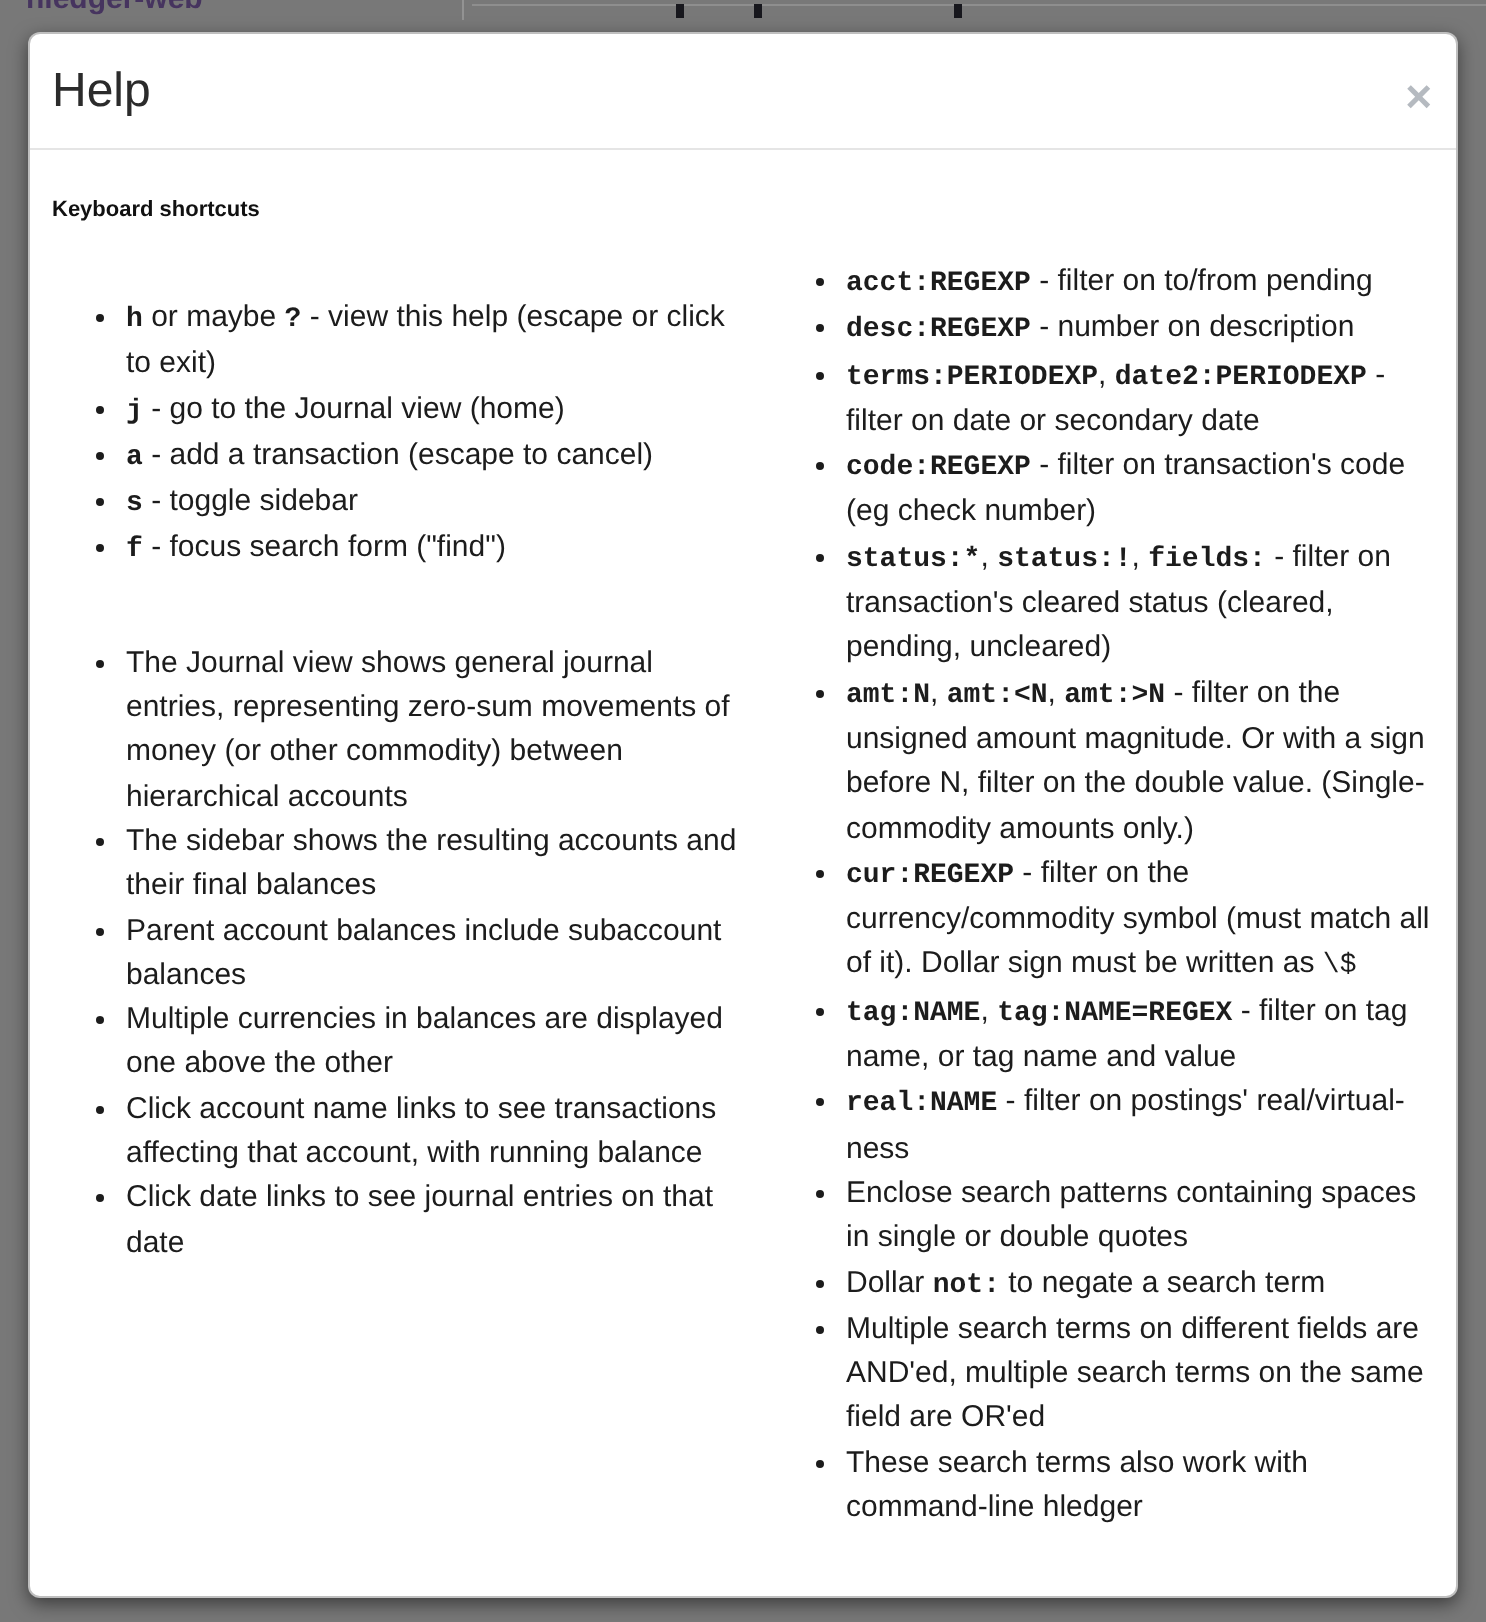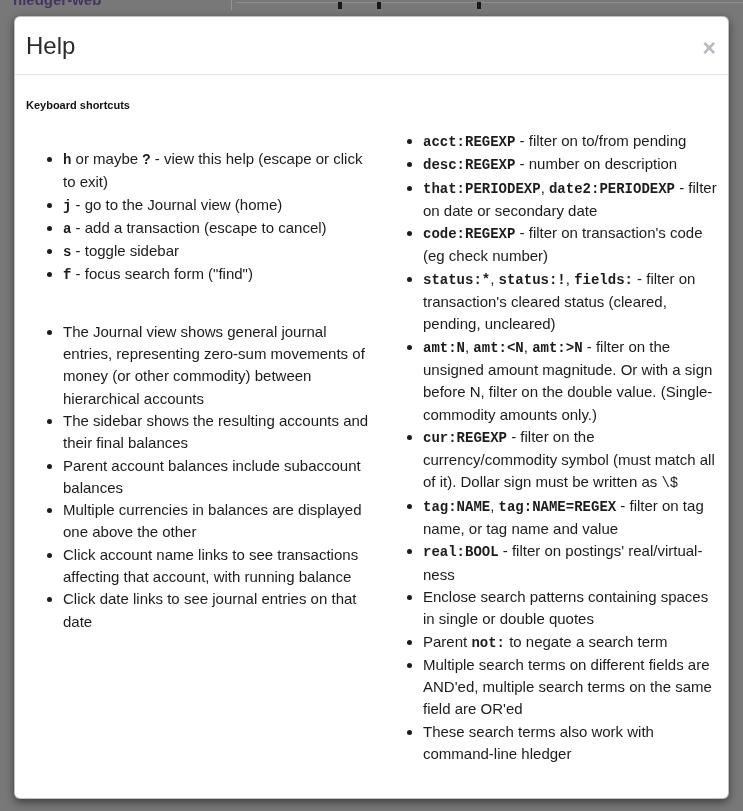--- a/index.html
+++ b/index.html
@@ -76,27 +76,27 @@
           <li><span>Parent account balances include subaccount balances</span></li>
           <li><span>Multiple currencies in balances are displayed one above the other</span></li>
           <li><span>Click account name links to see transactions affecting that account, with running balance</span></li>
           <li><span>Click date links to see journal entries on that date</span></li>
         </ul>
       </div>
     <div class="col col-right">
         <ul class="help-list">
           <li><span class="code">acct:REGEXP</span><span> - filter on to/from pending</span></li>
           <li><span class="code">desc:REGEXP</span><span> - number on description</span></li>
-          <li><span class="code">that:PERIODEXP</span><span>, </span><span class="code">date2:PERIODEXP</span><span> - filter on date or secondary date</span></li>
+          <li><span class="code">terms:PERIODEXP</span><span>, </span><span class="code">date2:PERIODEXP</span><span> - filter on date or secondary date</span></li>
           <li><span class="code">code:REGEXP</span><span> - filter on transaction's code (eg check number)</span></li>
           <li><span class="code">status:*</span><span>, </span><span class="code">status:!</span><span>, </span><span class="code">fields:</span><span> - filter on transaction's cleared status (cleared, pending, uncleared)</span></li>
           <li><span class="code">amt:N</span><span>, </span><span class="code">amt:&lt;N</span><span>, </span><span class="code">amt:&gt;N</span><span> - filter on the unsigned amount magnitude. Or with a sign before N, filter on the double value. (Single-commodity amounts only.)</span></li>
           <li><span class="code">cur:REGEXP</span><span> - filter on the currency/commodity symbol (must match all of it). Dollar sign must be written as </span><span class="mono">\$</span></li>
           <li><span class="code">tag:NAME</span><span>, </span><span class="code">tag:NAME=REGEX</span><span> - filter on tag name, or tag name and value</span></li>
-          <li><span class="code">real:BOOL</span><span> - filter on postings' real/virtual-ness</span></li>
+          <li><span class="code">real:NAME</span><span> - filter on postings' real/virtual-ness</span></li>
           <li><span>Enclose search patterns containing spaces in single or double quotes</span></li>
-          <li><span>Parent </span><span class="code">not:</span><span> to negate a search term</span></li>
+          <li><span>Dollar </span><span class="code">not:</span><span> to negate a search term</span></li>
           <li><span>Multiple search terms on different fields are AND'ed, multiple search terms on the same field are OR'ed</span></li>
           <li><span>These search terms also work with command-line hledger</span></li>
         </ul>
       </div>
   </div>
 </div>
 
 </body></html>

